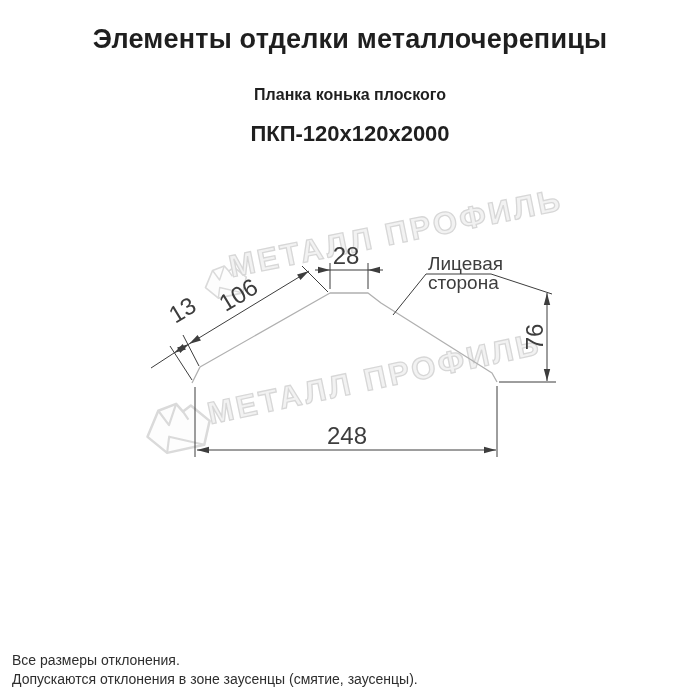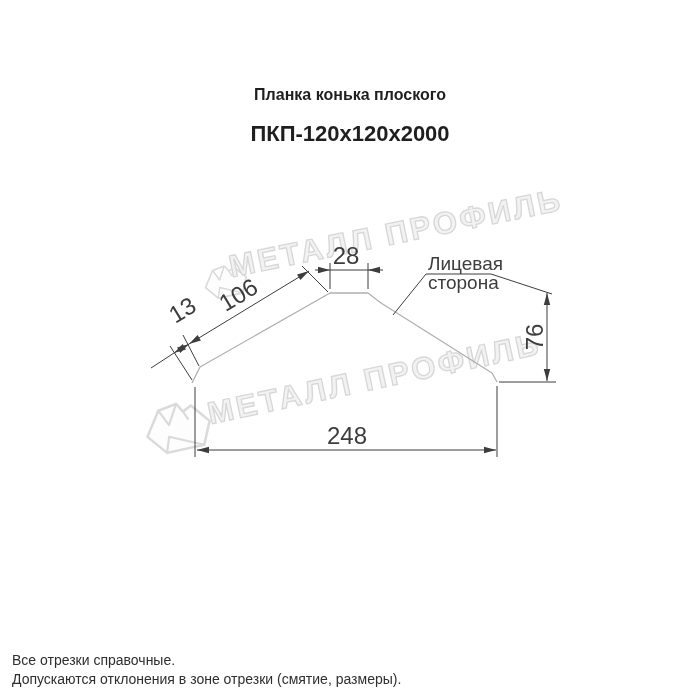--- a/index.html
+++ b/index.html
@@ -89,19 +89,20 @@
     </g>
     <text class="dim-num" x="347" y="444" text-anchor="middle">248</text>
 
     <g>
       <path d="M393,315 L426,274 L491,274" fill="none" stroke="#3d3d3d" stroke-width="1"></path>
     </g>
     <text class="lbl" x="428" y="270">Лицевая</text>
     <text class="lbl" x="428" y="289">сторона</text>
   </svg>
 
+  <div class="hdr title">Элементы отделки металлочерепицы</div>
   <div class="hdr product">Планка конька плоского</div>
   <div class="hdr code">ПКП-120х120х2000</div>
 
-  <div class="footer-note n1">Все отрезки справочные.</div>
-  <div class="footer-note n2">Допускаются отклонения в зоне отрезки (смятие, размеры).</div>
+  <div class="footer-note n1">Все размеры отклонения.</div>
+  <div class="footer-note n2">Допускаются отклонения в зоне заусенцы (смятие, заусенцы).</div>
 
 </div>
 
 </body></html>

